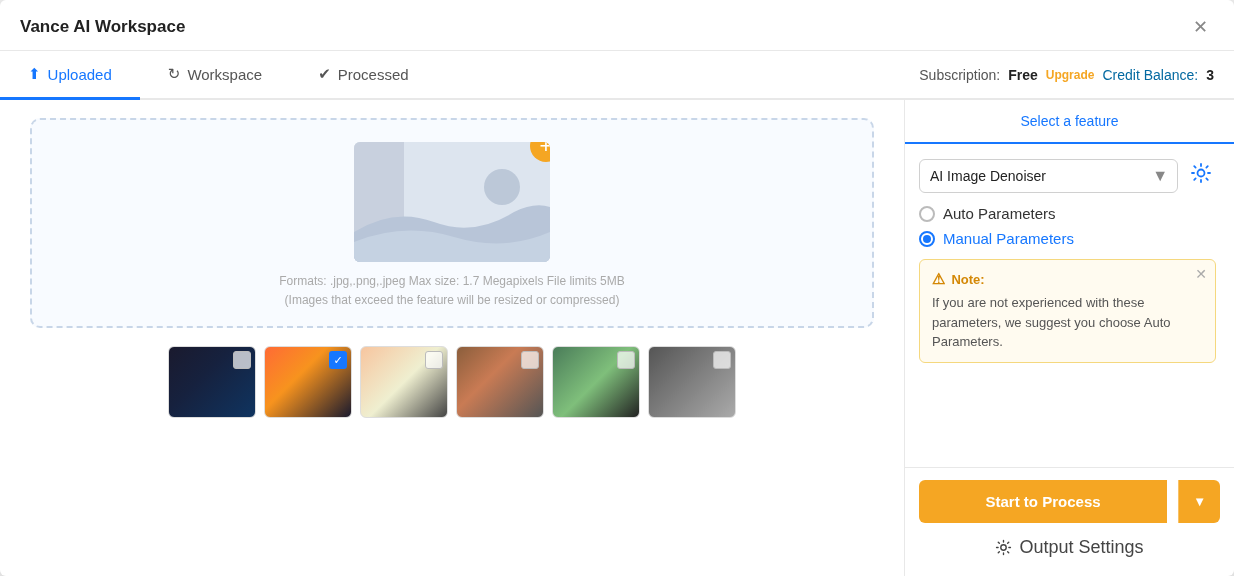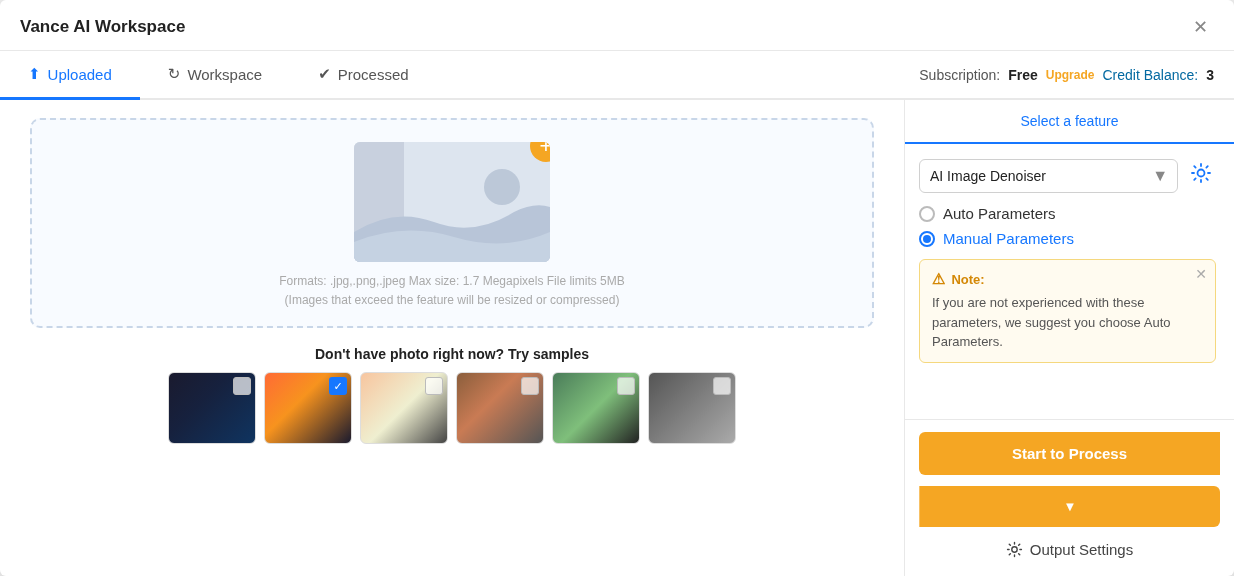--- a/index.html
+++ b/index.html
@@ -368,21 +368,20 @@
       padding: 12px 14px;
       border-top: 1px solid #e8e8e8;
       display: flex;
       flex-direction: column;
       gap: 8px;
       flex-shrink: 0;
     }
     .process-btn-row {
       display: flex;
       gap: 11px;
-      flex-direction: column;
     }
     .process-btn {
       flex: 1;
       background: #f5a623;
       color: #fff;
       border: none;
       border-radius: 6px 0 0 6px;
       padding: 13px 10px;
       font-size: 15px;
       font-weight: 700;
@@ -399,21 +398,21 @@
       font-size: 13px;
     }
     .output-settings-btn {
       display: flex;
       align-items: center;
       justify-content: center;
       gap: 7px;
       background: none;
       border: none;
       cursor: pointer;
-      font-size: 15px;
+      font-size: 18px;
       color: #444;
       padding: 6px 0;
     }
   </style>
 </head>
 <body>
 
 <div class="window">
 
   <div class="title-bar">
@@ -458,21 +457,20 @@
           </svg>
           <button class="add-btn">+</button>
         </div>
         <div class="upload-format-info">
           <span>Formats: .jpg,.png,.jpeg Max size: 1.7 Megapixels File limits 5MB</span><br>
           <span>(Images that exceed the feature will be resized or compressed)</span>
         </div>
       </div>
 
       <div class="samples-section">
-        <div class="samples-title">Don't have photo right now? Try samples</div>
         <div class="samples-grid" id="samples-grid">
         <div class="sample-item sample-bg-1">
               <div class="check-overlay unchecked"></div>
             </div>
             <div class="sample-item sample-bg-2">
               <div class="check-overlay checked">✓</div>
             </div>
             <div class="sample-item sample-bg-3">
               <div class="check-overlay unchecked"></div>
             </div>

